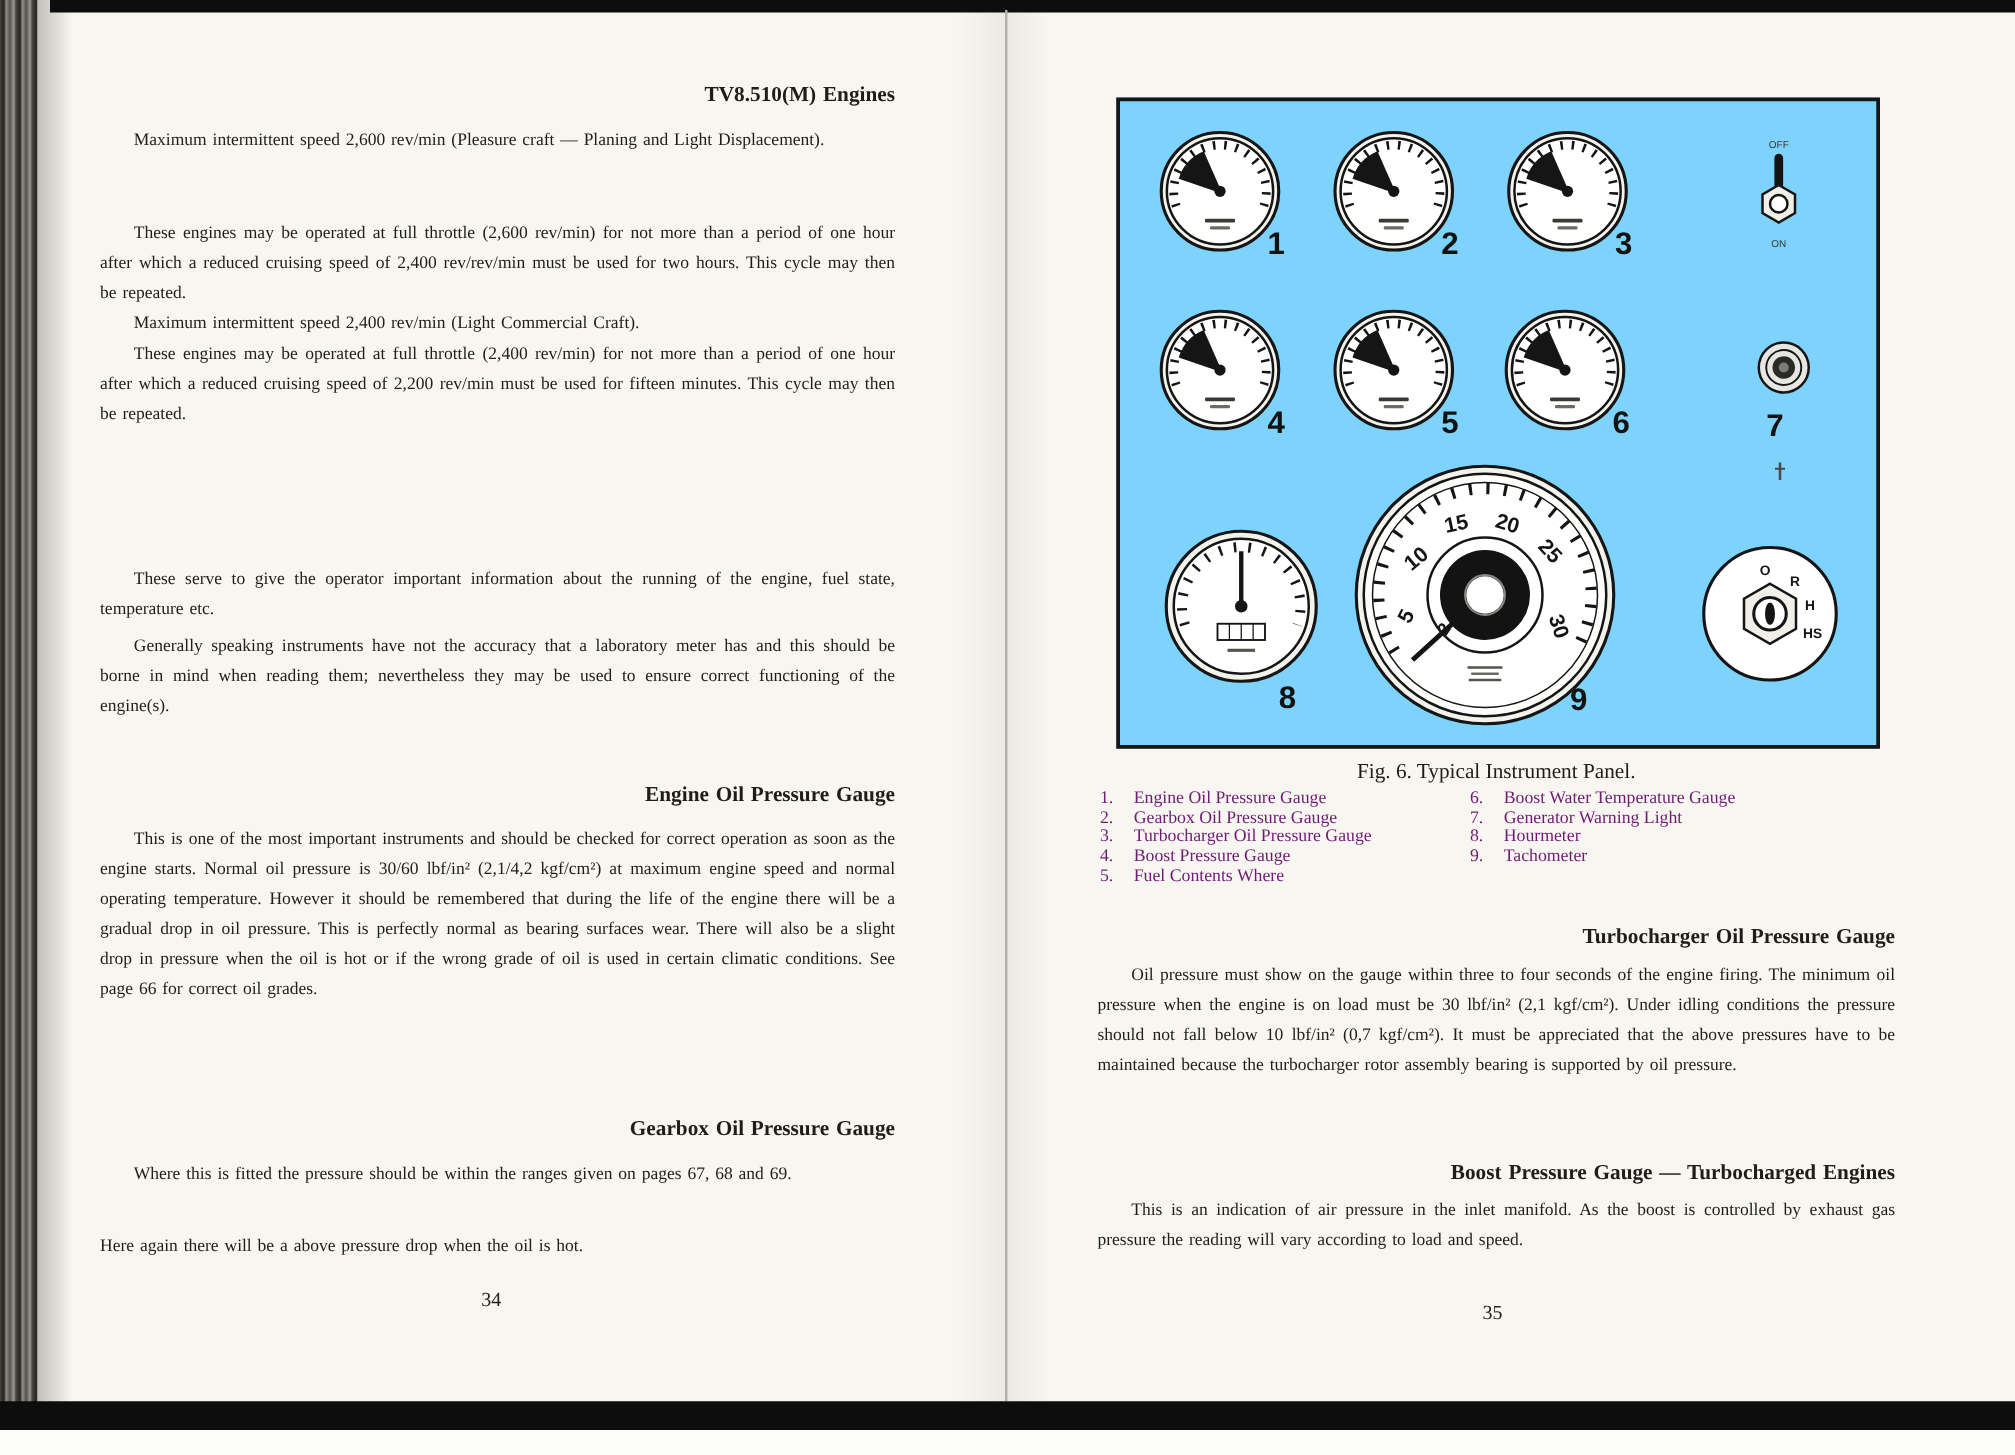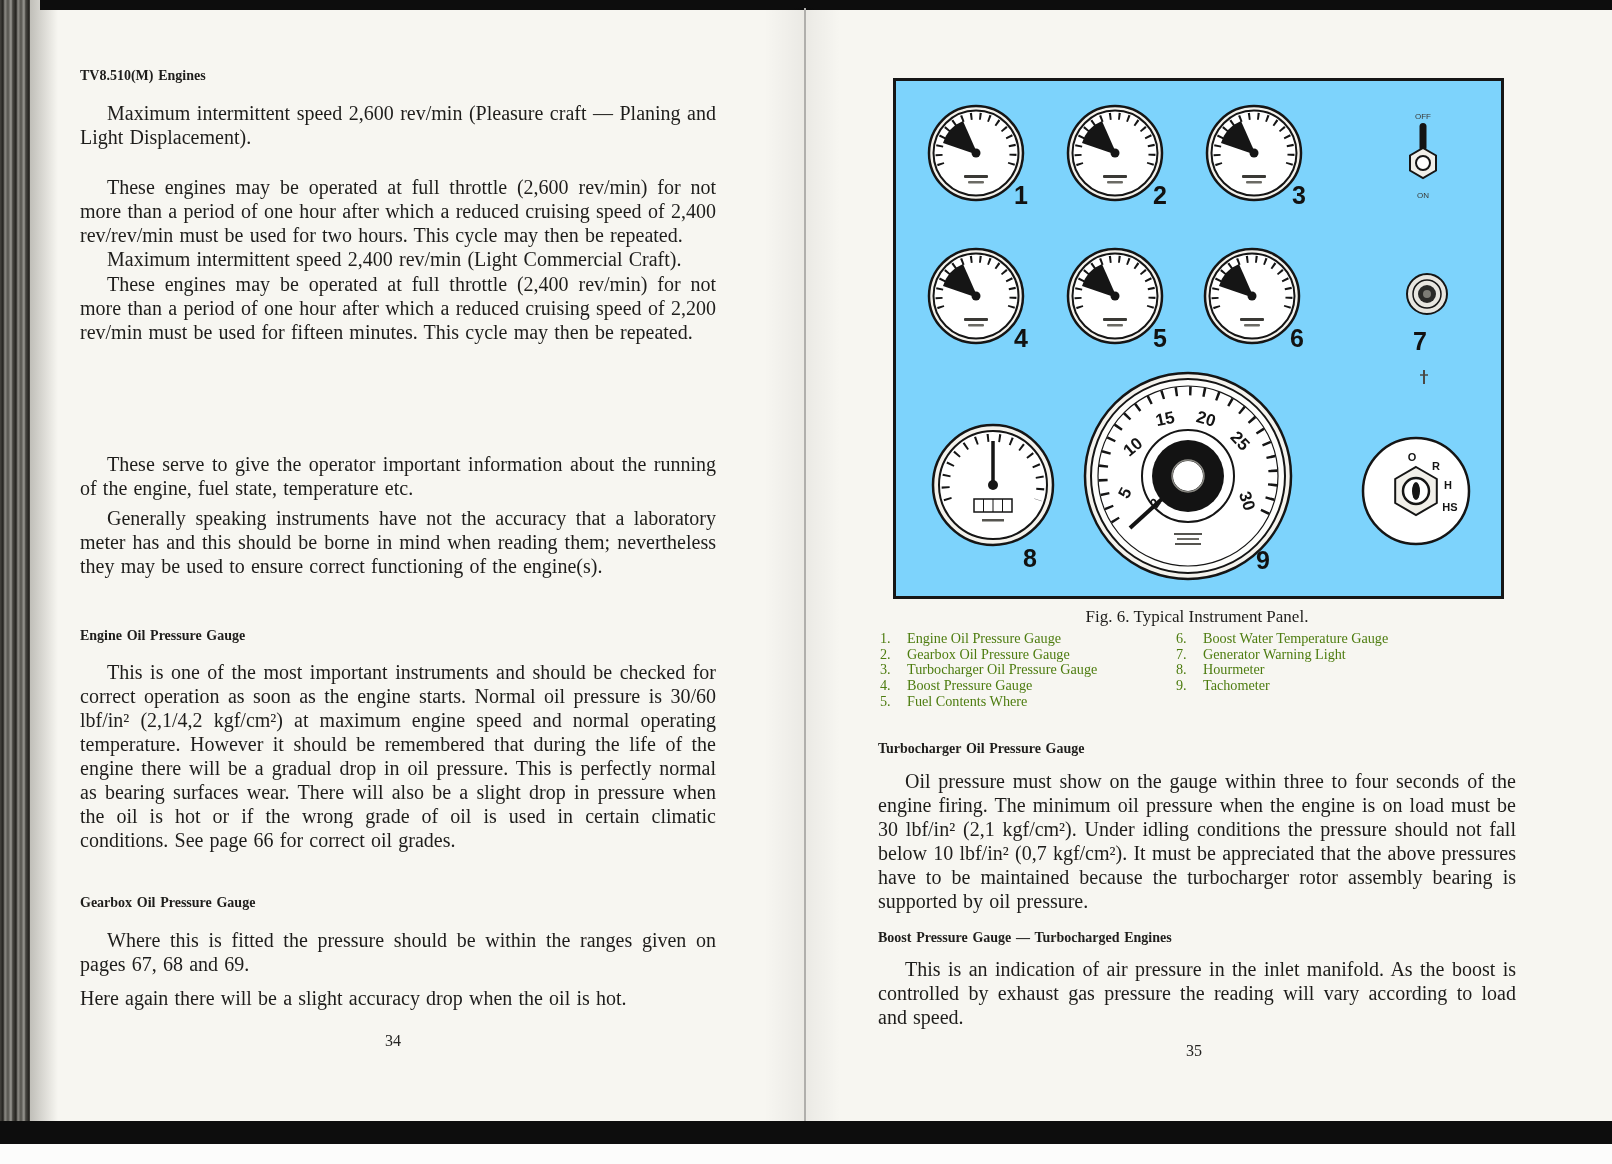--- a/index.html
+++ b/index.html
@@ -21,36 +21,36 @@
   .gutter-shadeL { position:absolute; left:764px; top:8px; width:40px; height:1113px;
     background:linear-gradient(90deg,rgba(0,0,0,0),rgba(0,0,0,.05)); }
   .gutter-shadeR { position:absolute; left:806px; top:8px; width:34px; height:1113px;
     background:linear-gradient(90deg,rgba(0,0,0,.05),rgba(0,0,0,0)); }
 
   
   .page-left-col  { position:absolute; left:80px;  top:0; width:636px; height:1164px; }
   .page-right-col { position:absolute; left:878px; top:0; width:638px; height:1164px; }
 
   .tblock { position:absolute; left:0; width:100%; color:#1e1d1b;
-            font-size:20px; line-height:24px; text-align:justify; word-spacing:1.2px; }
+            font-size:14px; line-height:24px; text-align:justify; word-spacing:1.2px; }
   .ind { text-indent:27px; }
-  .bheading { font-weight:bold; font-size:14px; text-align:left; }
+  .bheading { font-weight:bold; font-size:17px; text-align:right; }
   .bheading .note { font-weight:normal; margin-left:6px; }
   .pagenum { position:absolute; font-size:16px; color:#242321; }
 
   
   .figure-box { position:absolute; left:15px; top:78px; width:611px; height:521px;
                 border:3px solid #161616; background:#7dd3fc; }
   .fig-item { position:absolute; }
   .fig-num  { position:absolute; font-family:"Liberation Sans",sans-serif;
               font-weight:bold; font-size:25px; color:#121211; }
   .fig-caption { position:absolute; left:0; top:607px; width:638px; text-align:center;
                  font-size:17px; color:#1e1d1b; }
 
-  .legend-col { position:absolute; font-size:14.2px; color:#4d7c0f; }
+  .legend-col { position:absolute; font-size:14.2px; color:#701a75; }
   .lrow { line-height:15.7px; white-space:nowrap; }
   .ln { display:inline-block; width:27px; }
 
   .tach-num { font-family:"Liberation Sans",sans-serif; font-weight:bold; font-size:17px;
               fill:#141414; text-anchor:middle; dominant-baseline:central; }
   .tach-num-small { font-family:"Liberation Sans",sans-serif; font-weight:bold; font-size:14px;
               fill:#141414; text-anchor:middle; dominant-baseline:central; }
   .key-lab { font-family:"Liberation Sans",sans-serif; font-weight:bold; font-size:11px;
              fill:#141414; text-anchor:middle; dominant-baseline:central; }
   .tog-lab { font-family:"Liberation Sans",sans-serif; font-size:8px;
@@ -101,21 +101,21 @@
     <div class="tblock ind" style="top:272px">These engines may be operated at full throttle (2,400 rev/min) for not more than a period of one hour after which a reduced cruising speed of 2,200 rev/min must be used for fifteen minutes. This cycle may then be repeated.</div>
 
     <div class="tblock ind" style="top:506px">Generally speaking instruments have not the accuracy that a laboratory meter has and this should be borne in mind when reading them; nevertheless they may be used to ensure correct functioning of the engine(s).</div>
     <div class="tblock ind" style="top:452px">These serve to give the operator important information about the running of the engine, fuel state, temperature etc.</div>
 
     <div class="tblock bheading" style="top:624px">Engine Oil Pressure Gauge</div>
     <div class="tblock ind" style="top:660px">This is one of the most important instruments and should be checked for correct operation as soon as the engine starts. Normal oil pressure is 30/60 lbf/in² (2,1/4,2 kgf/cm²) at maximum engine speed and normal operating temperature. However it should be remembered that during the life of the engine there will be a gradual drop in oil pressure. This is perfectly normal as bearing surfaces wear. There will also be a slight drop in pressure when the oil is hot or if the wrong grade of oil is used in certain climatic conditions. See page 66 for correct oil grades.</div>
 
     <div class="tblock bheading" style="top:891px">Gearbox Oil Pressure Gauge</div>
     <div class="tblock ind" style="top:928px">Where this is fitted the pressure should be within the ranges given on pages 67, 68 and 69.</div>
-    <div class="tblock" style="top:986px">Here again there will be a slight accuracy drop when the oil is hot.</div>
+    <div class="tblock" style="top:986px">Here again there will be a above pressure drop when the oil is hot.</div>
 
     <div class="pagenum" style="left:305px; top:1032px">34</div>
   </div>
 
   <div class="page-right-col">
 
     <div class="figure-box">
 
       <svg class="fig-item" style="left:30px; top:22px" width="100" height="100" viewBox="-50 -50 100 100">
           <use href="#sym-g"></use>

